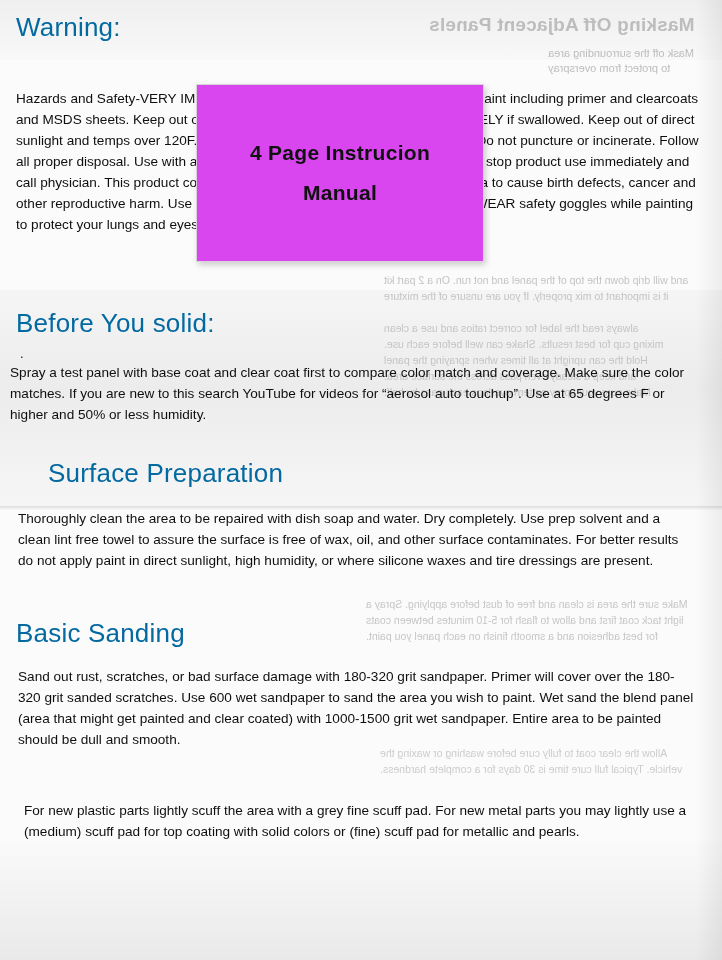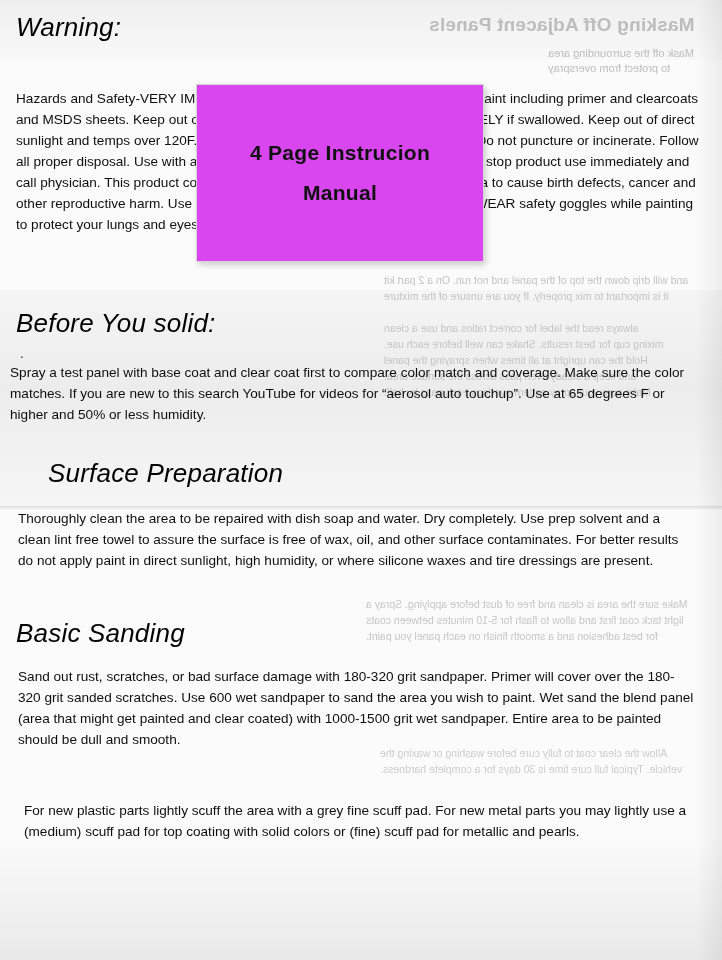--- a/index.html
+++ b/index.html
@@ -104,23 +104,22 @@
   
   .content {
     position: relative;
     padding: 0;
   }
   h1.heading {
     position: absolute;
     margin: 0;
     font-weight: normal;
     font-size: 26px;
-    color: #000000;
+    color: #0369a1;
     letter-spacing: 0.2px;
-    font-style: italic;
   }
   .para {
     position: absolute;
     margin: 0;
     font-size: 13.6px;
     line-height: 21px;
     color: #0f0f0f;
     white-space: pre-line;
   }
 

